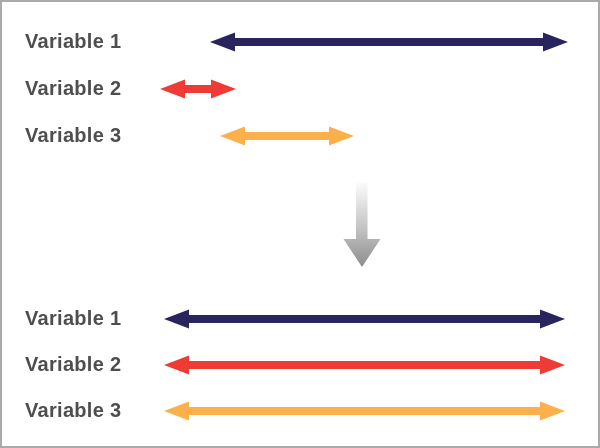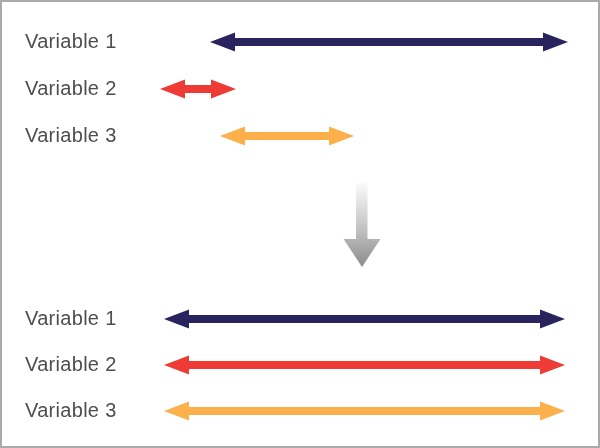--- a/index.html
+++ b/index.html
@@ -17,21 +17,21 @@
     position: absolute;
     left: 0; top: 0;
     width: 600px; height: 448px;
     pointer-events: none;
   }
   .var-label {
     position: absolute;
     left: 23px;
     transform: translateY(-52%);
     font-size: 20px;
-    font-weight: 400;
+    font-weight: 700;
     letter-spacing: 0.3px;
     color: #4e4e4e;
     white-space: nowrap;
   }
 </style>
 </head>
 <body>
 
 <div class="canvas">
 

